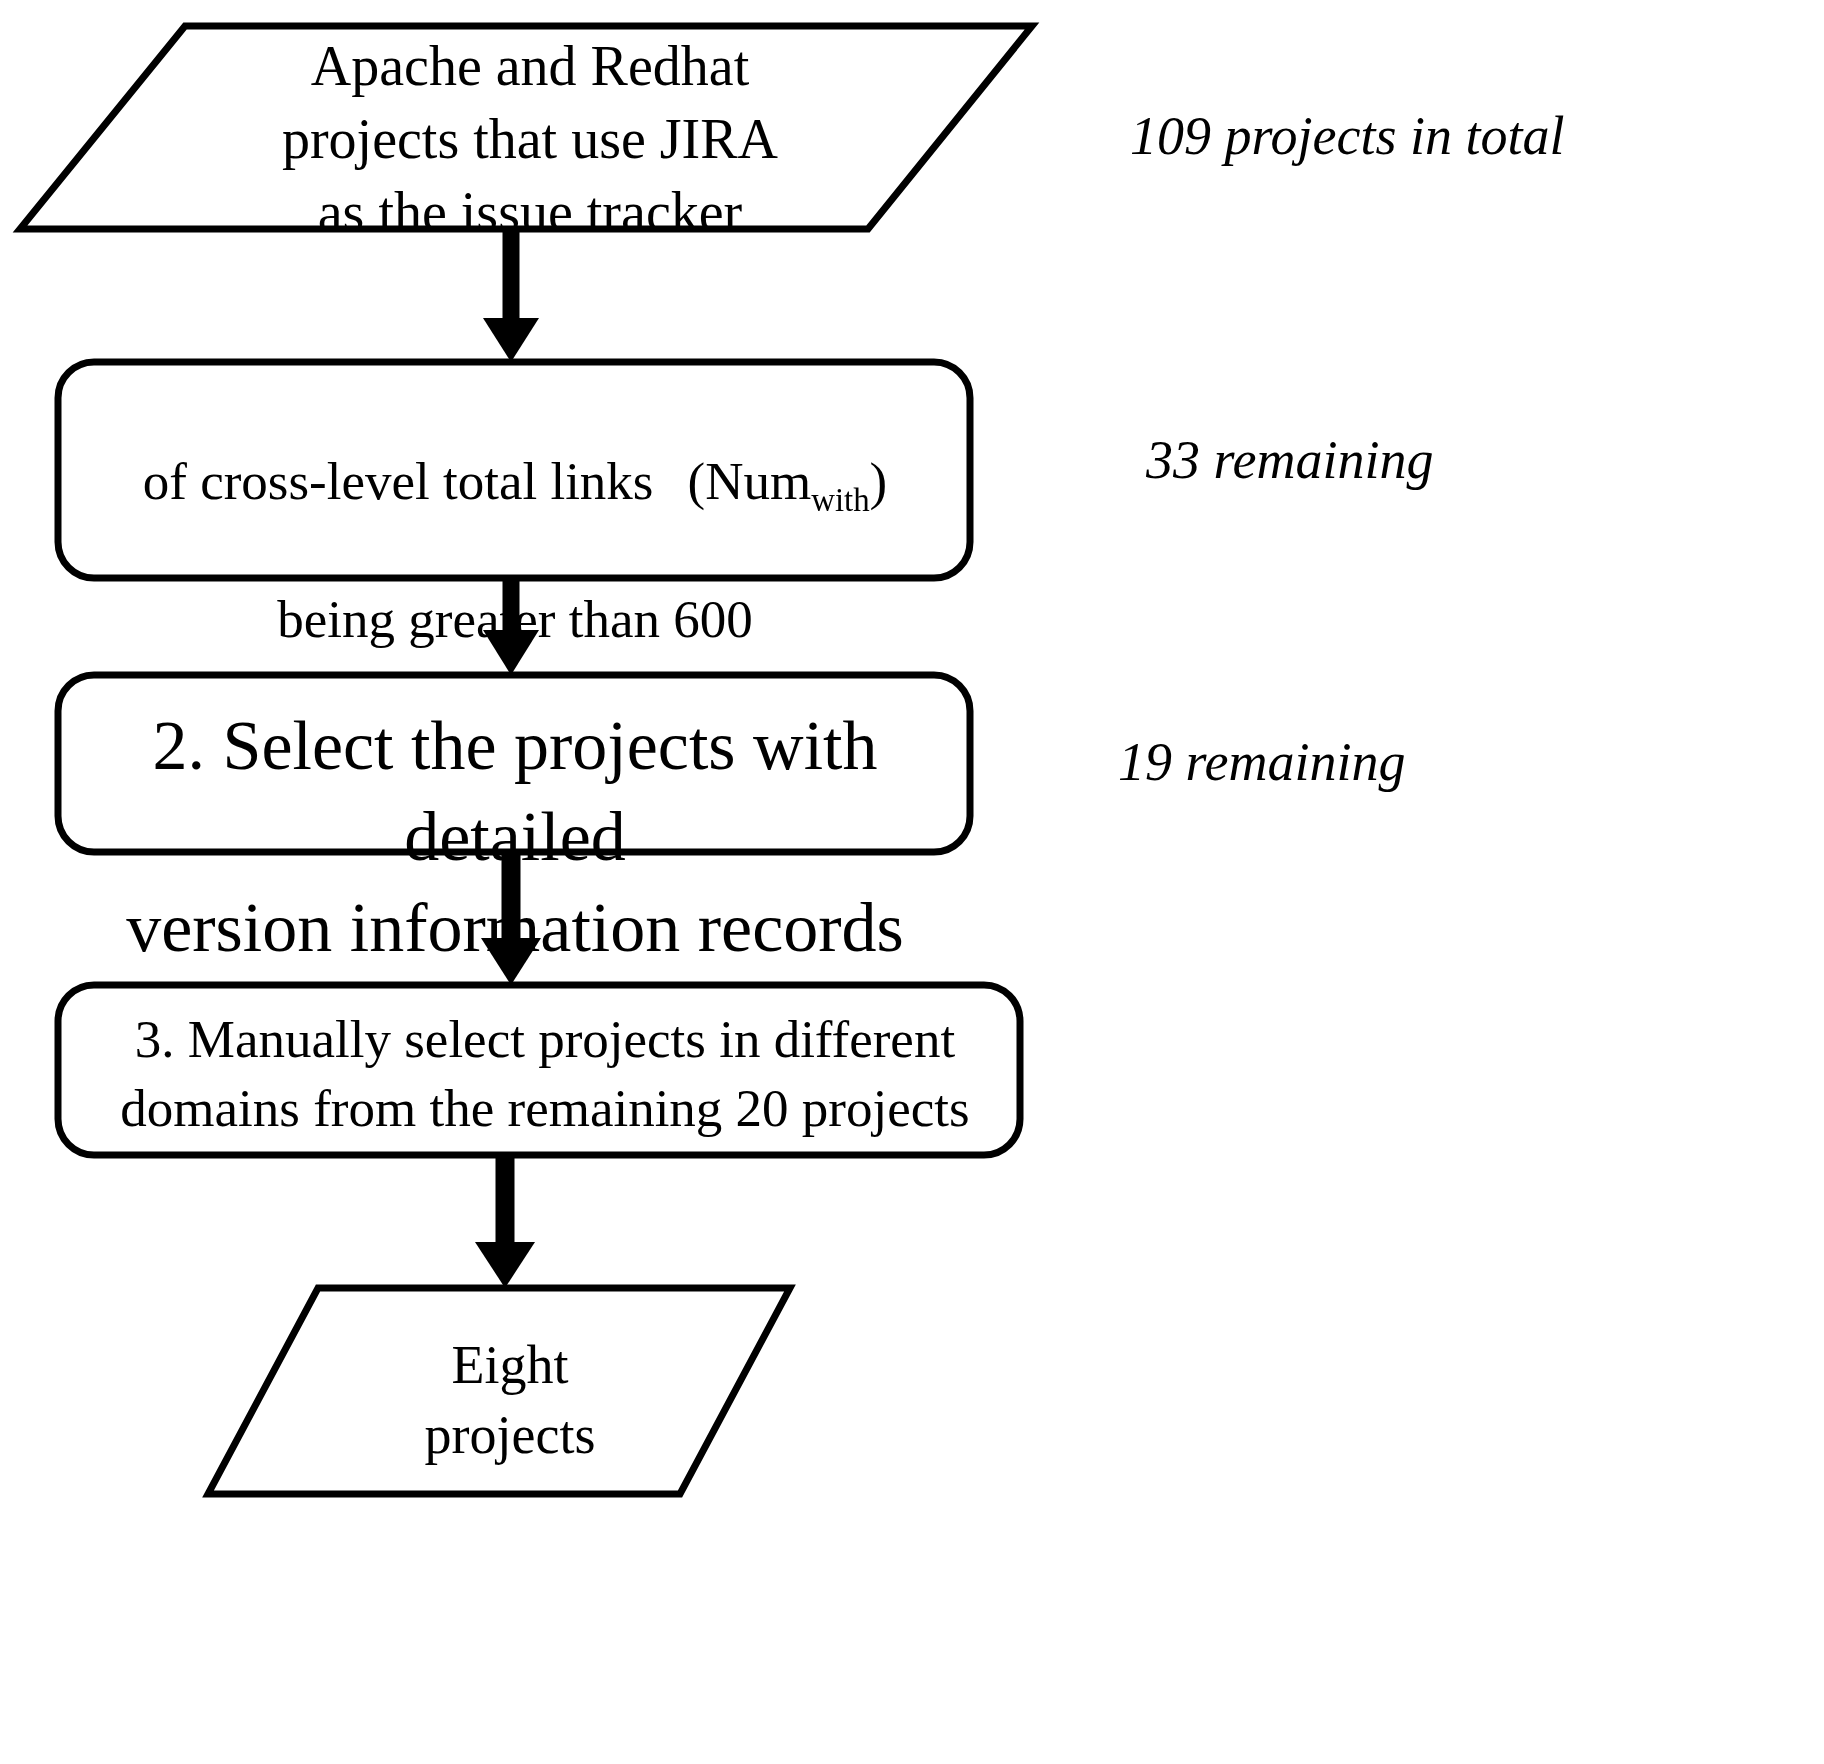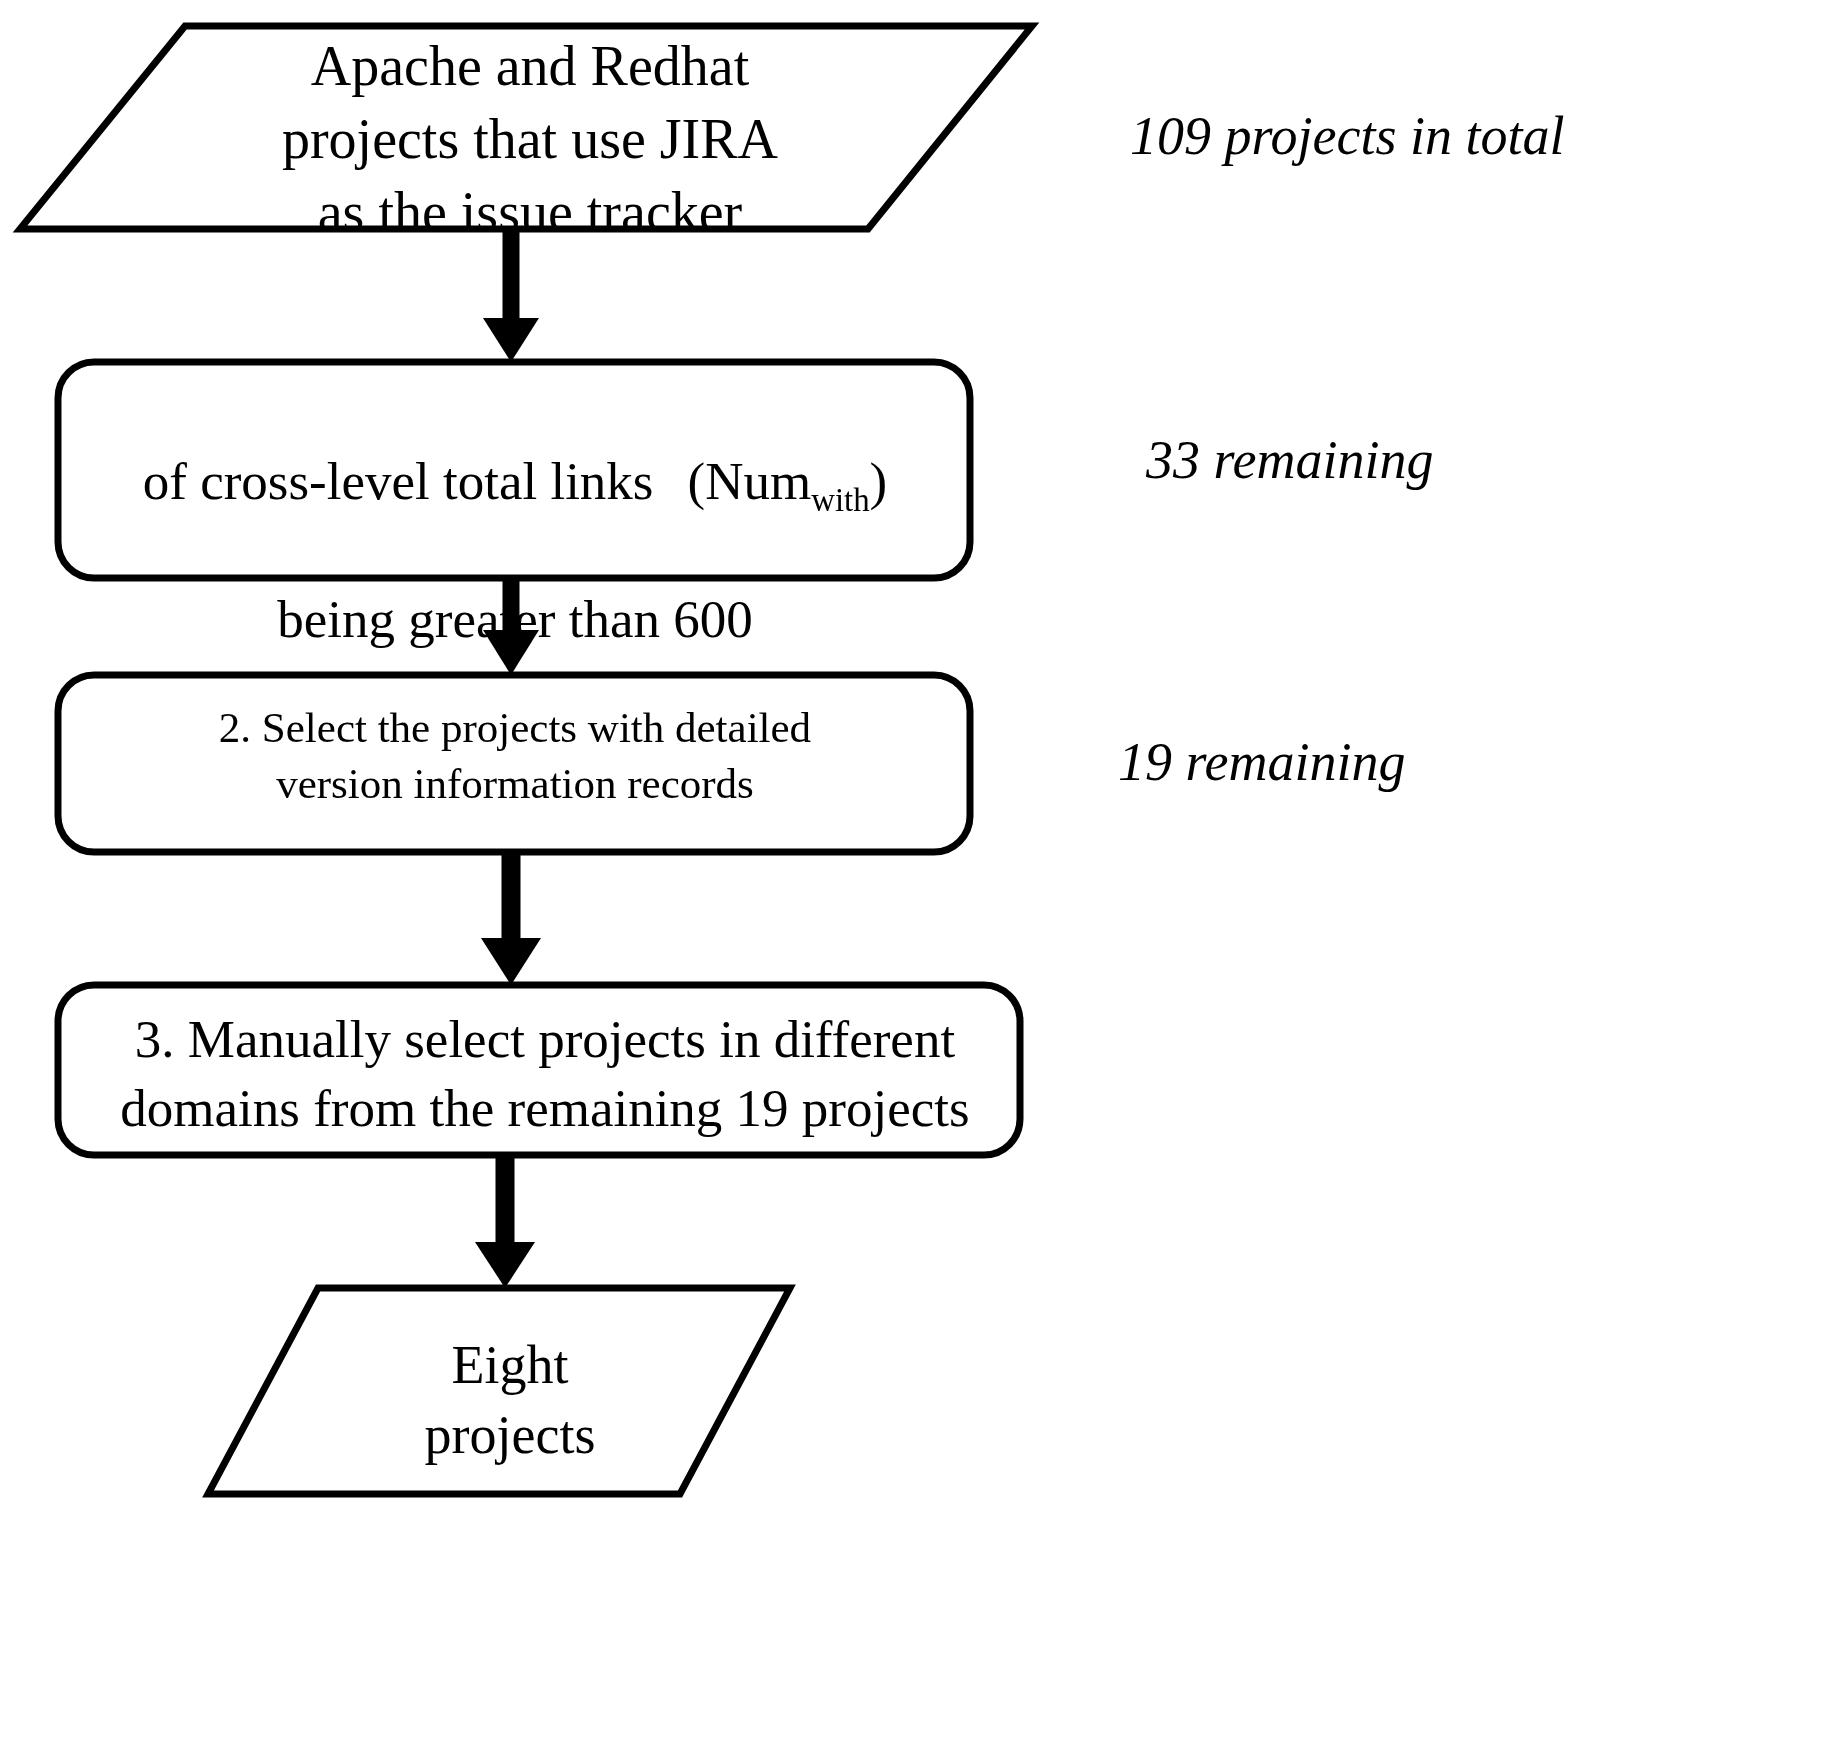--- a/index.html
+++ b/index.html
@@ -51,21 +51,21 @@
     left: 70px;
     top: 378px;
     width: 890px;
     font-size: 53px;
   }
 
   #step2-text {
     left: 70px;
     top: 700px;
     width: 890px;
-    font-size: 43px;
+    font-size: 70px;
   }
 
   #step3-text {
     left: 70px;
     top: 1005px;
     width: 950px;
     font-size: 53px;
   }
 
   #end-text {
@@ -140,21 +140,21 @@
 
   <div class="node-text" id="step1-text">
     <div><span>of cross-level total links</span><span style="display:inline-block;width:34px"></span><span>(Num</span><span class="sub">with</span><span>)</span></div>
     <div>being greater than 600</div>
   </div>
 
   <div class="node-text" id="step2-text">2. Select the projects with detailed
 version information records</div>
 
   <div class="node-text" id="step3-text">3.  Manually select projects in different
-domains from the remaining 19 projects</div>
+domains from the remaining 20 projects</div>
 
   <div class="node-text" id="end-text">Eight
 projects</div>
 
   <div class="side-note" id="note-total">109 projects in total</div>
 
   <div class="side-note" id="note-33">33 remaining</div>
 
   <div class="side-note" id="note-19">19 remaining</div>
 

